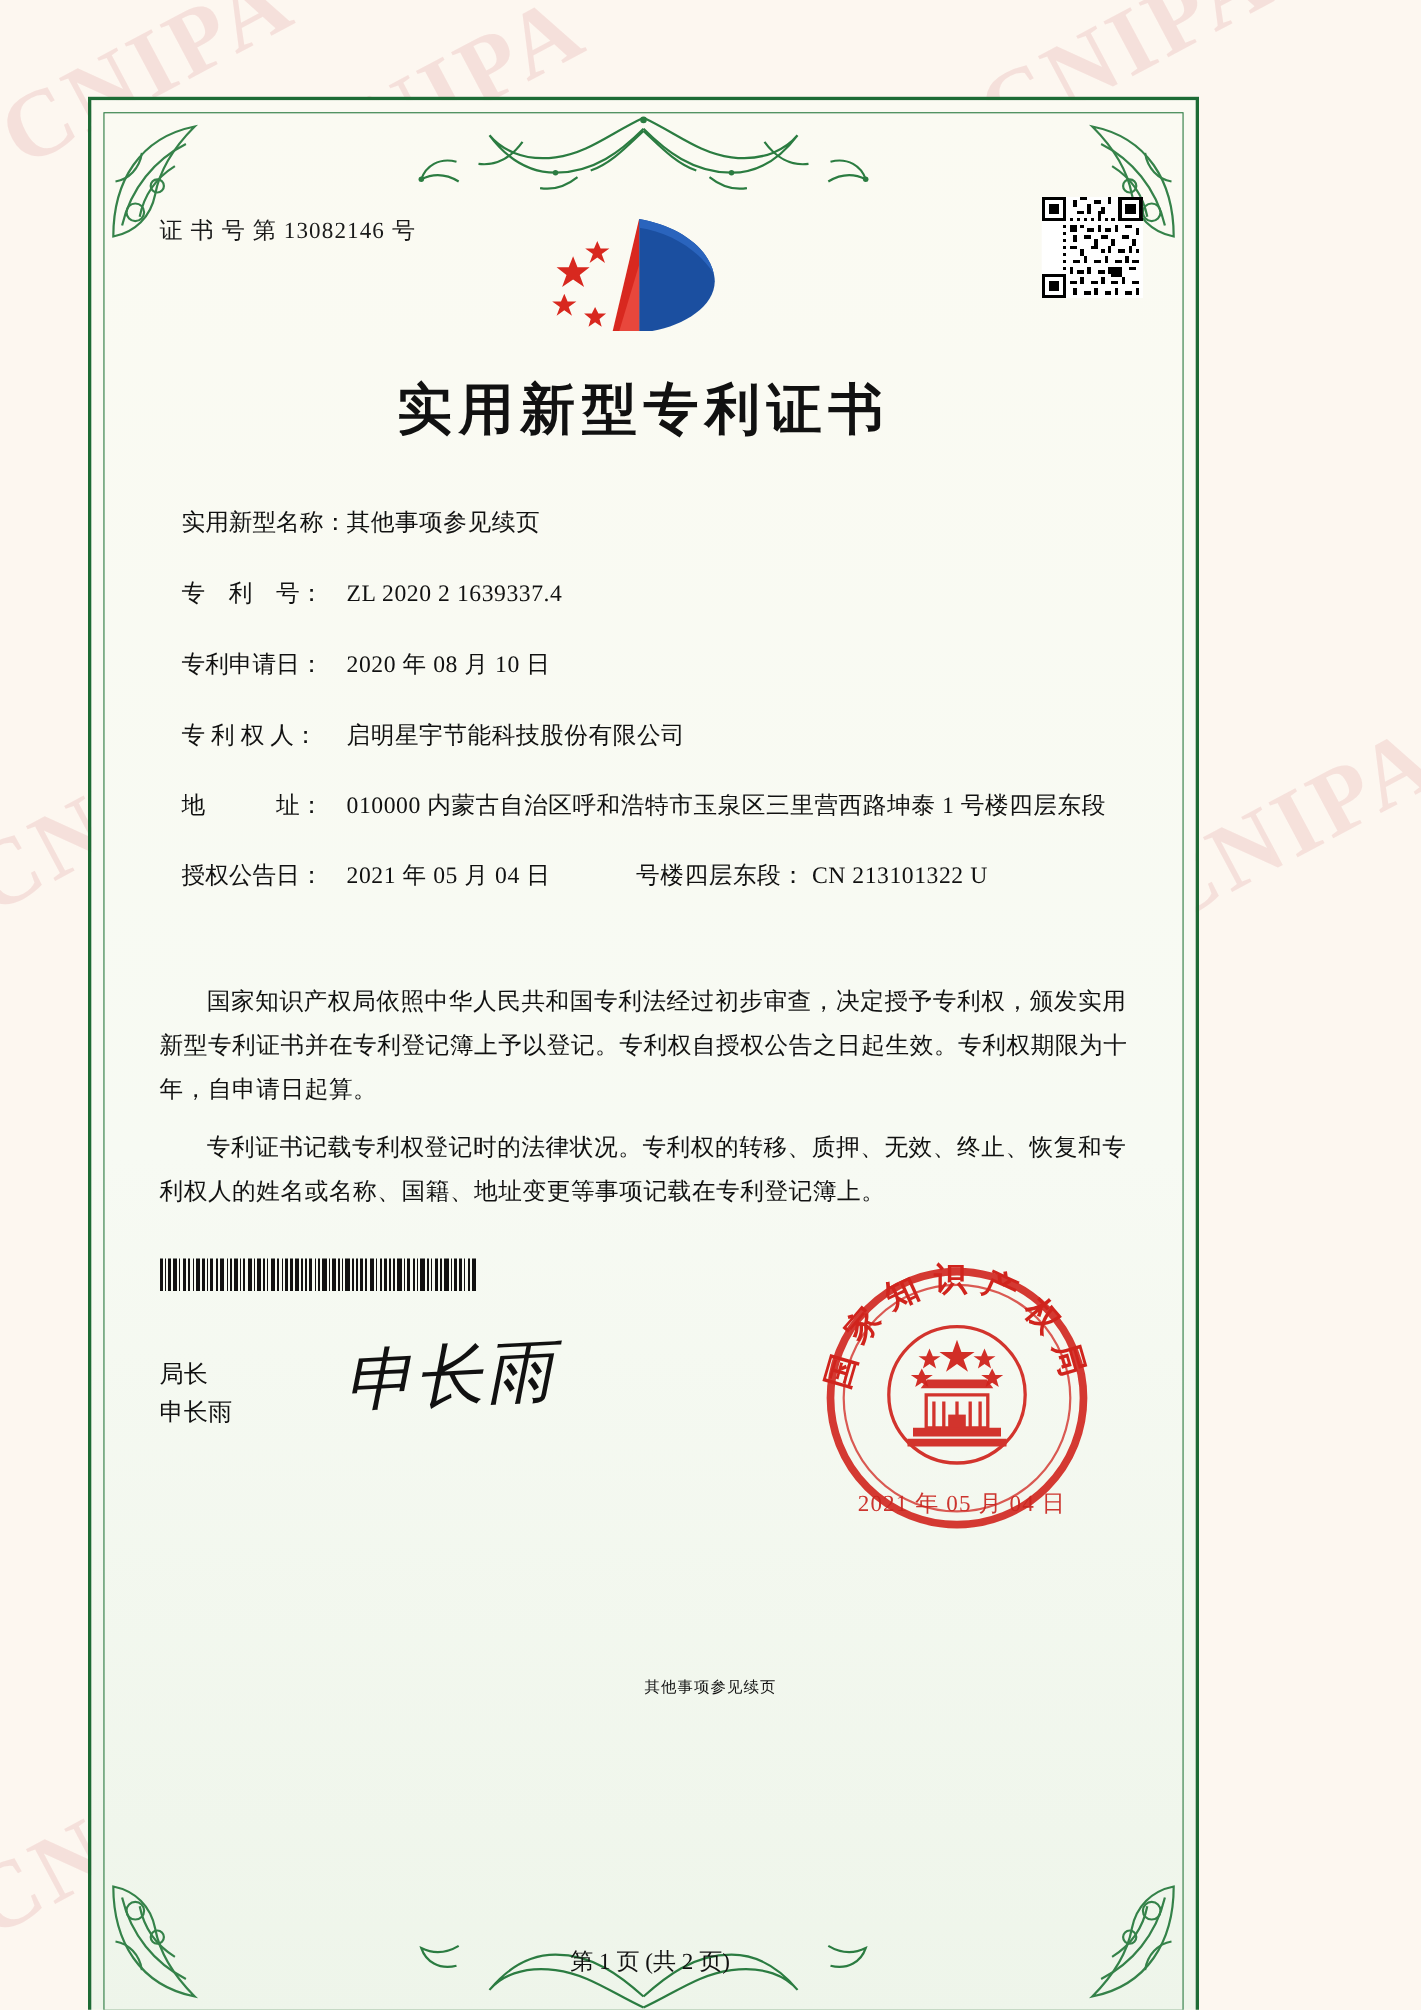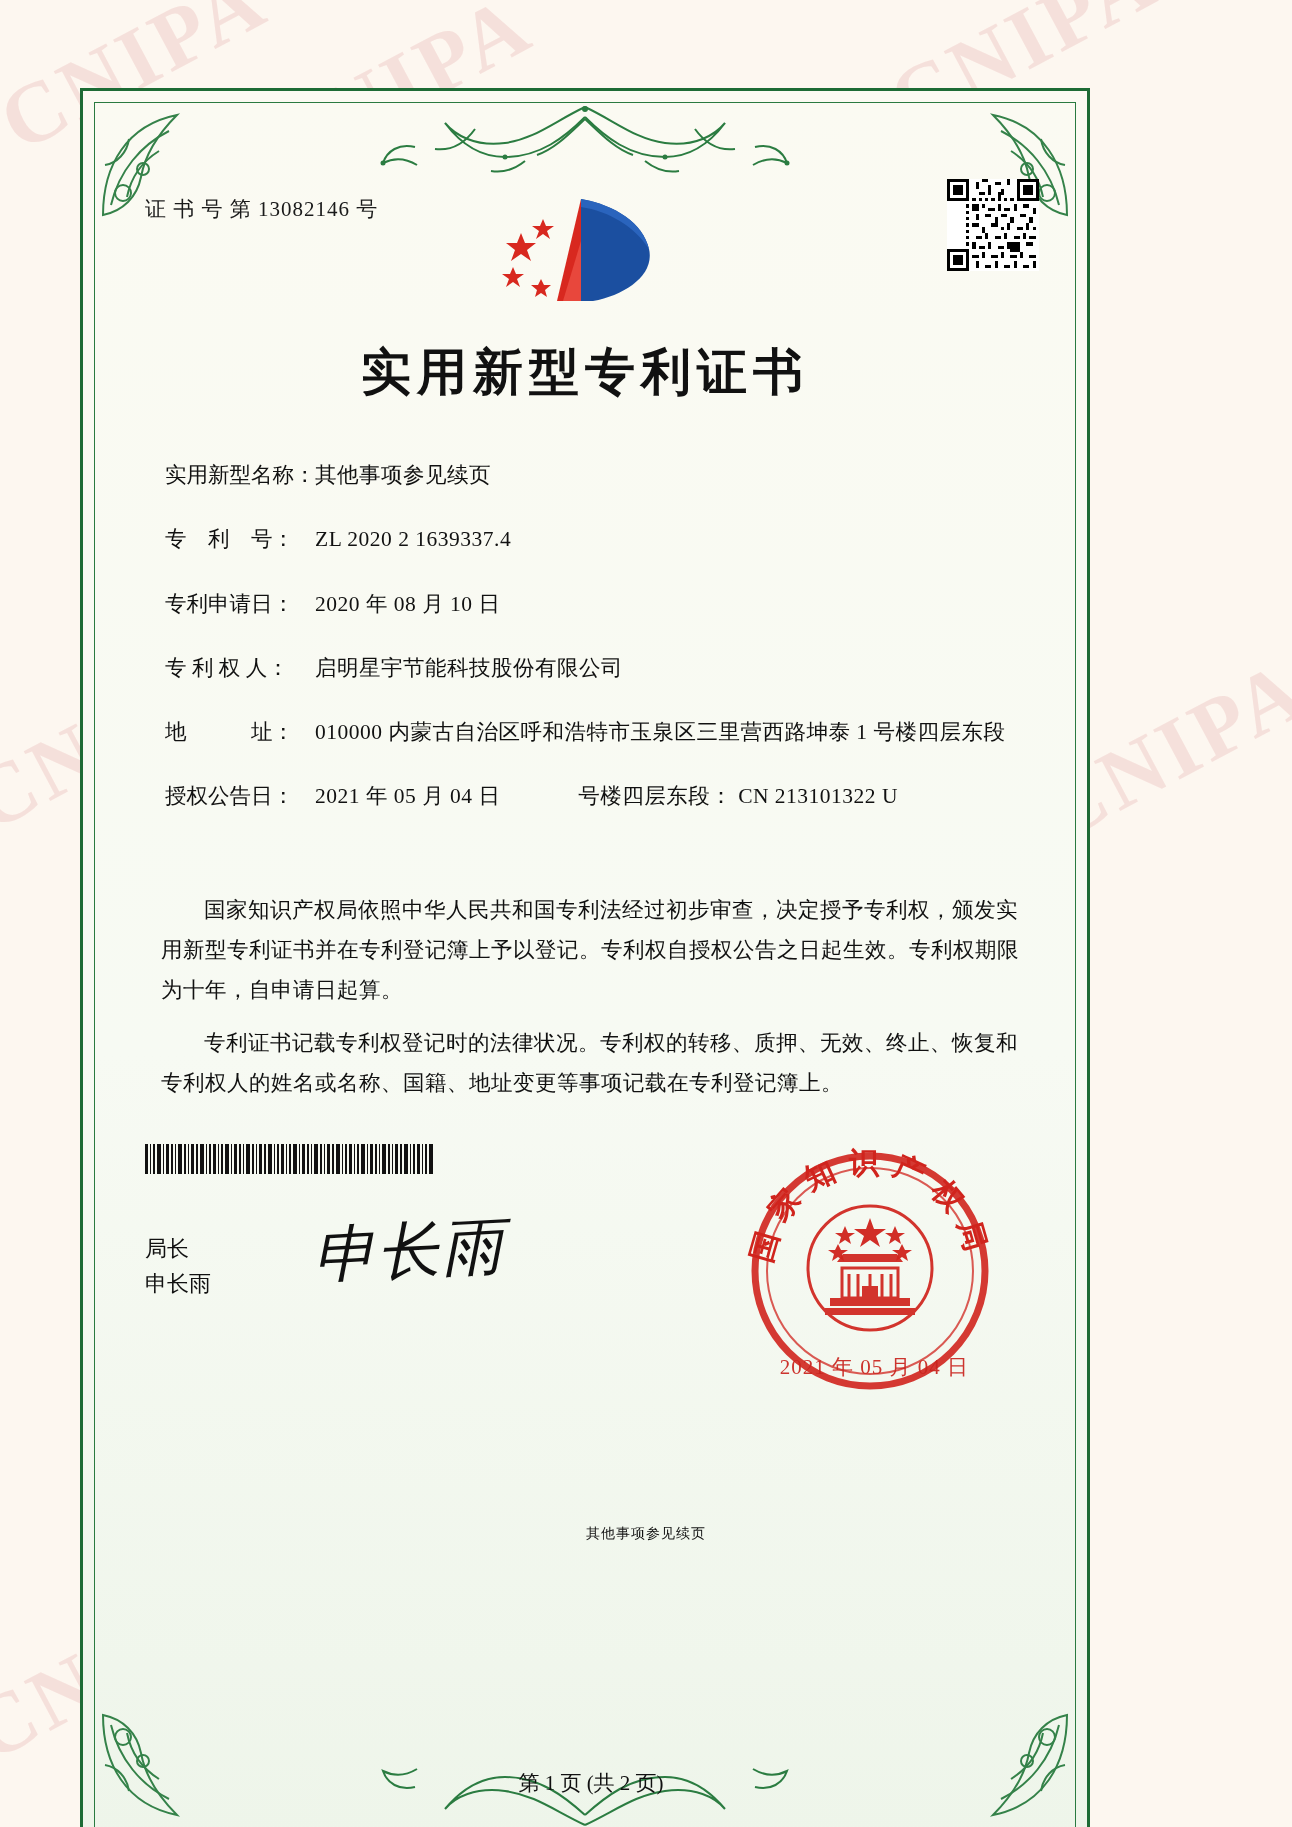--- a/index.html
+++ b/index.html
@@ -160,21 +160,21 @@
   .paras {
     position: absolute;
     left: 62px;
     right: 58px;
     top: 800px;
     font-size: 21.5px;
     color: #111;
     line-height: 1.85;
     letter-spacing: .5px;
   }
-  .para { text-indent: 2em; margin-bottom: 14px; margin-left: 16px; }
+  .para { text-indent: 2em; margin-bottom: 14px; }
 
   
   .barcode {
     position: absolute;
     left: 62px;
     top: 1053px;
     width: 300px;
     height: 30px;
   }
 

